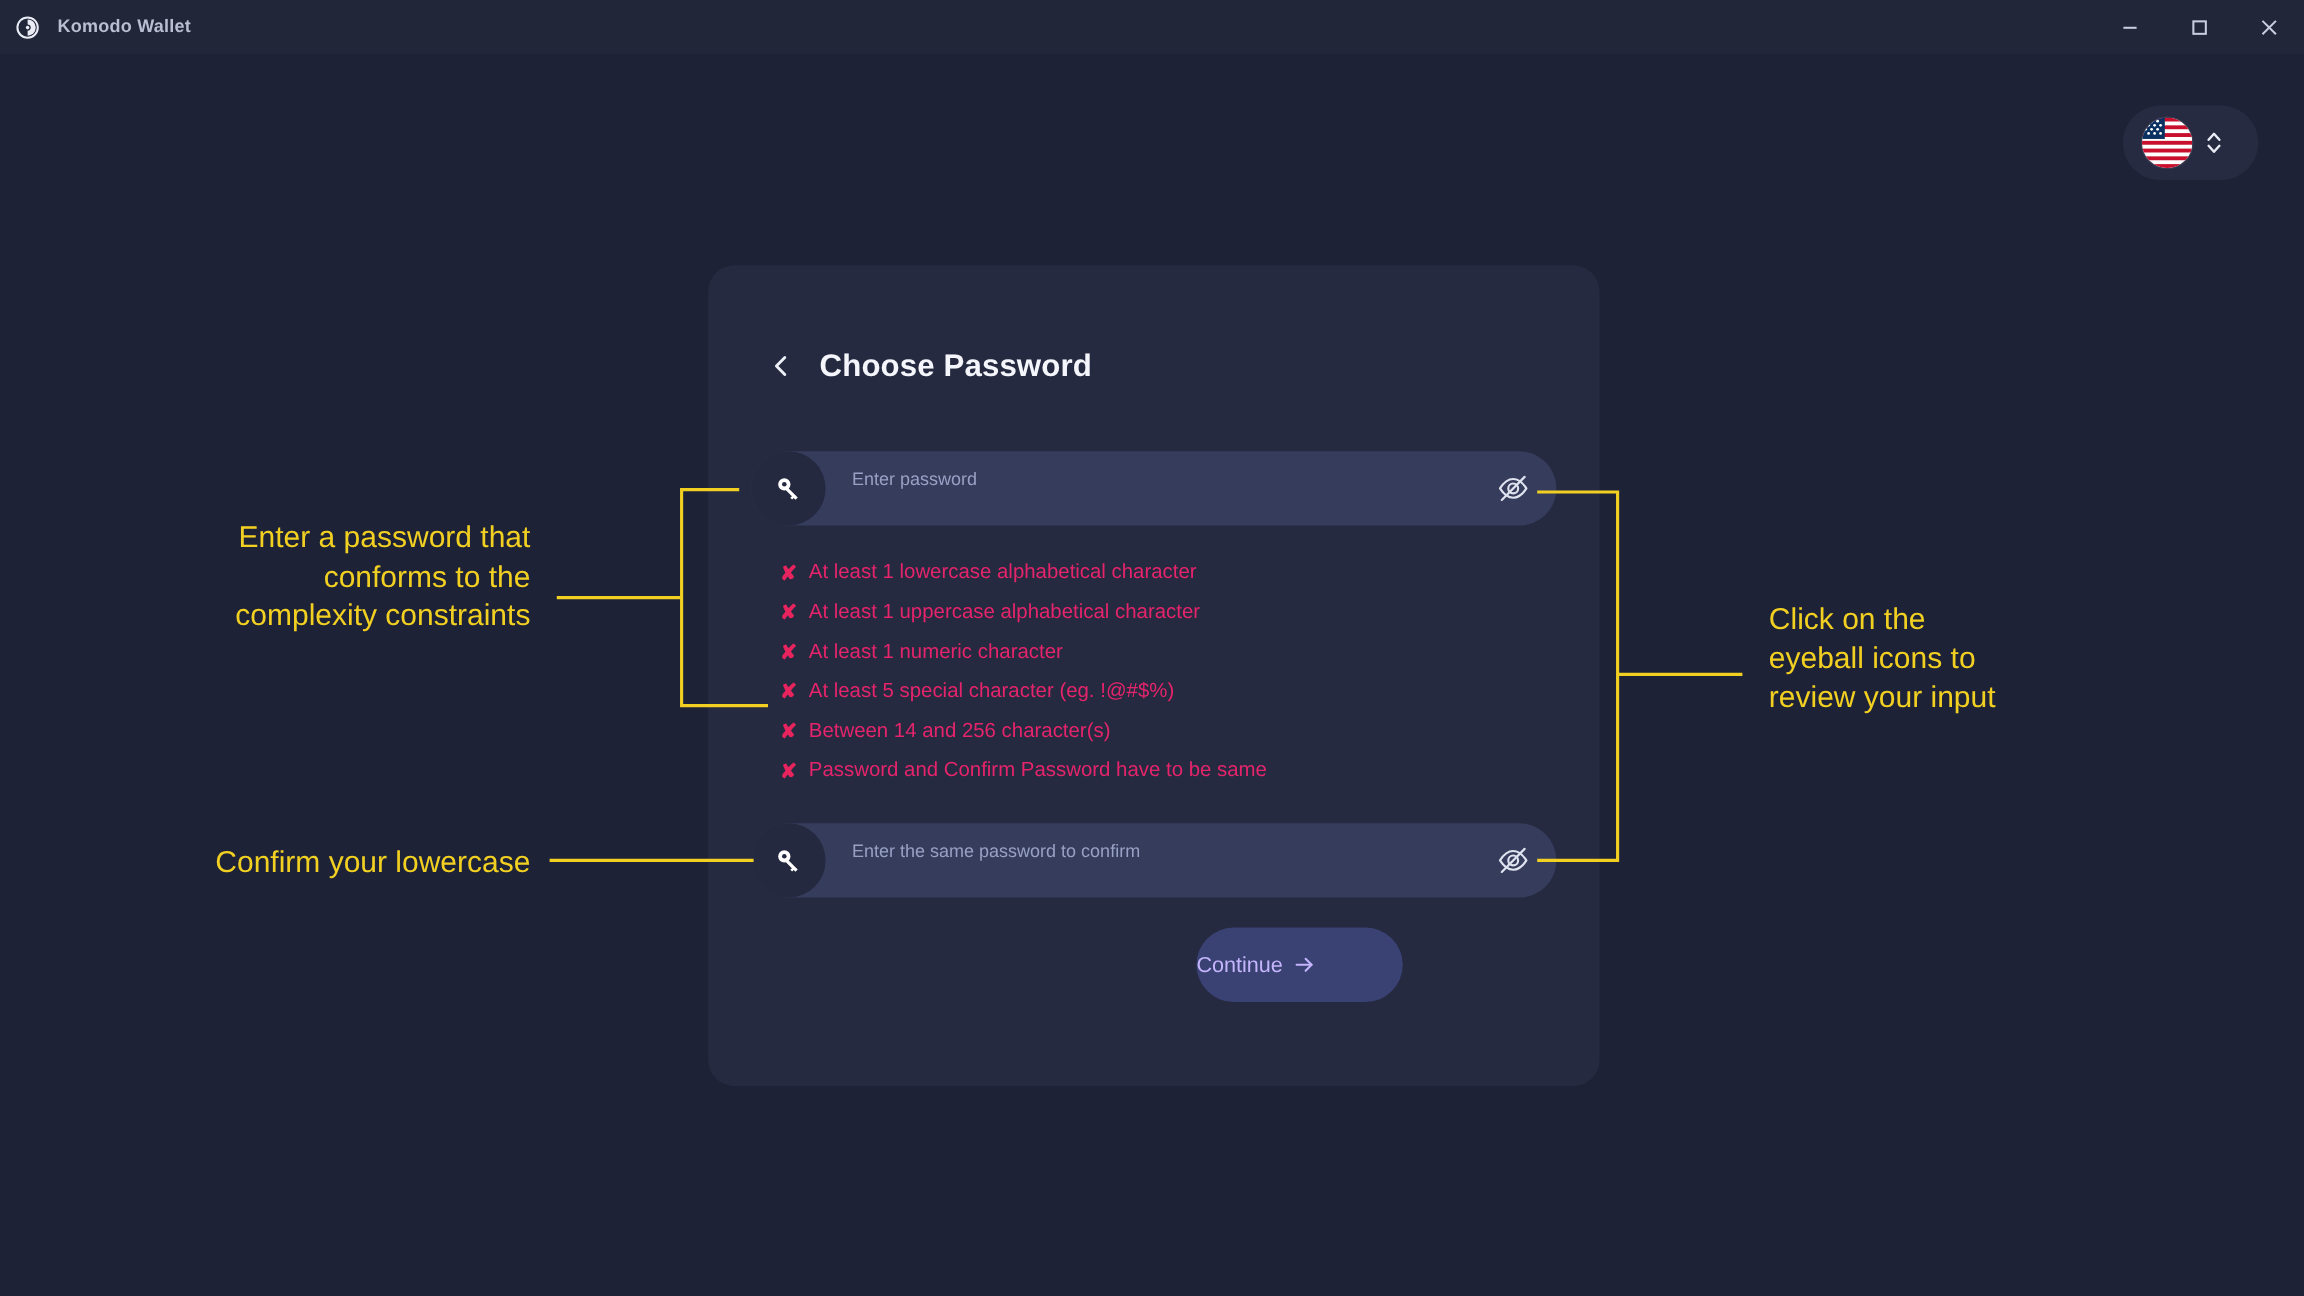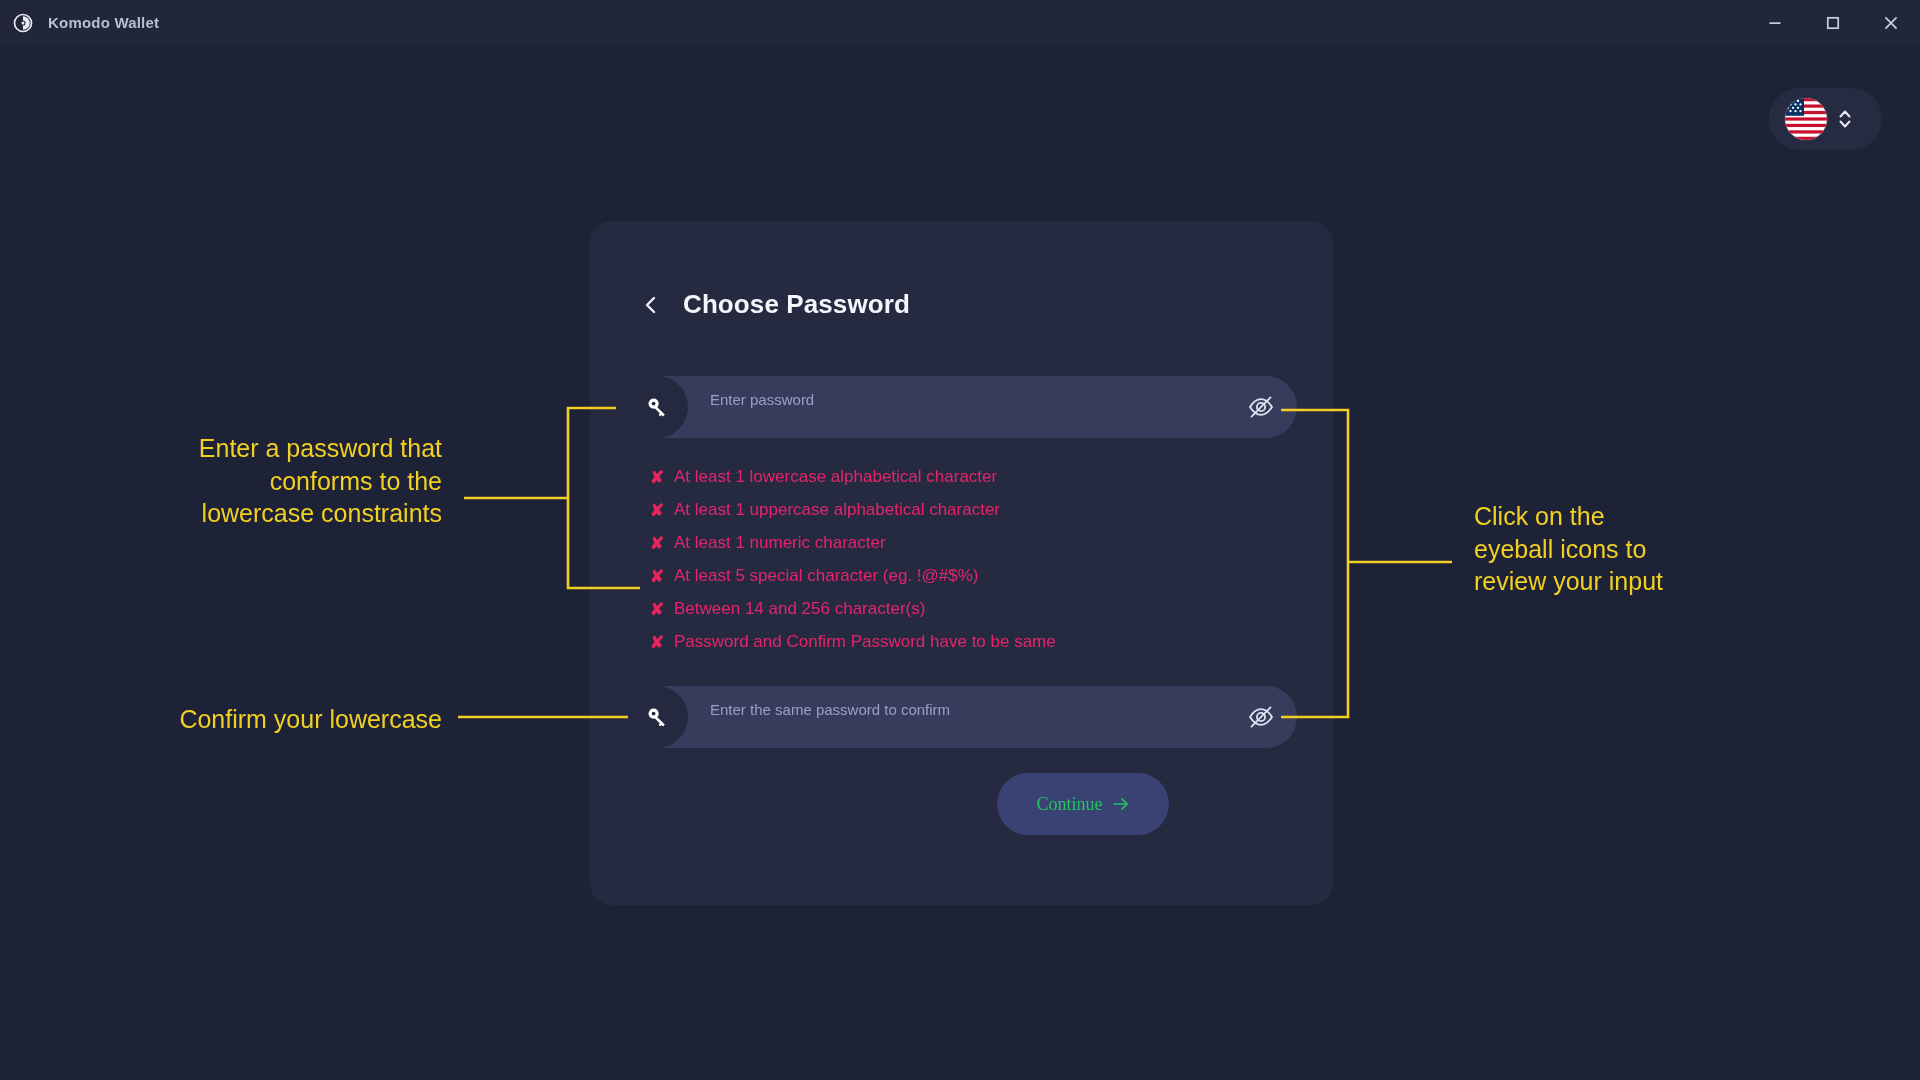--- a/index.html
+++ b/index.html
@@ -184,26 +184,25 @@
     position: absolute;
     left: 407px;
     top: 552px;
     width: 172px;
     height: 62px;
     border-radius: 31px;
     background: #3a4173;
     border: none;
     display: flex;
     align-items: center;
-    justify-content: center;
     gap: 9px;
     cursor: pointer;
-    font-family: Liberation Serif, serif;
+    font-family: Liberation Sans, sans-serif;
     font-size: 18px;
-    color: #22c55e;
+    color: #c4b5fd;
   }
 
   
   .annot {
     position: absolute;
     color: #f2d022;
     font-size: 25px;
     line-height: 1.30;
     z-index: 25;
     white-space: pre-line;
@@ -394,17 +393,17 @@
 
     <path d="M458 717 L628 717"></path>
 
     <path d="M1281 410 L1348 410 L1348 717 L1281 717"></path>
     <path d="M1348 562 L1452 562"></path>
   </g>
 </svg>
 
 <div class="annot" id="annot-left-top">Enter a password that
 conforms to the
-lowercase constraints</div>
+complexity constraints</div>
 <div class="annot" id="annot-left-bottom">Confirm your lowercase</div>
 <div class="annot" id="annot-right">Click on the
 eyeball icons to
 review your input</div>
 
 </body></html>

